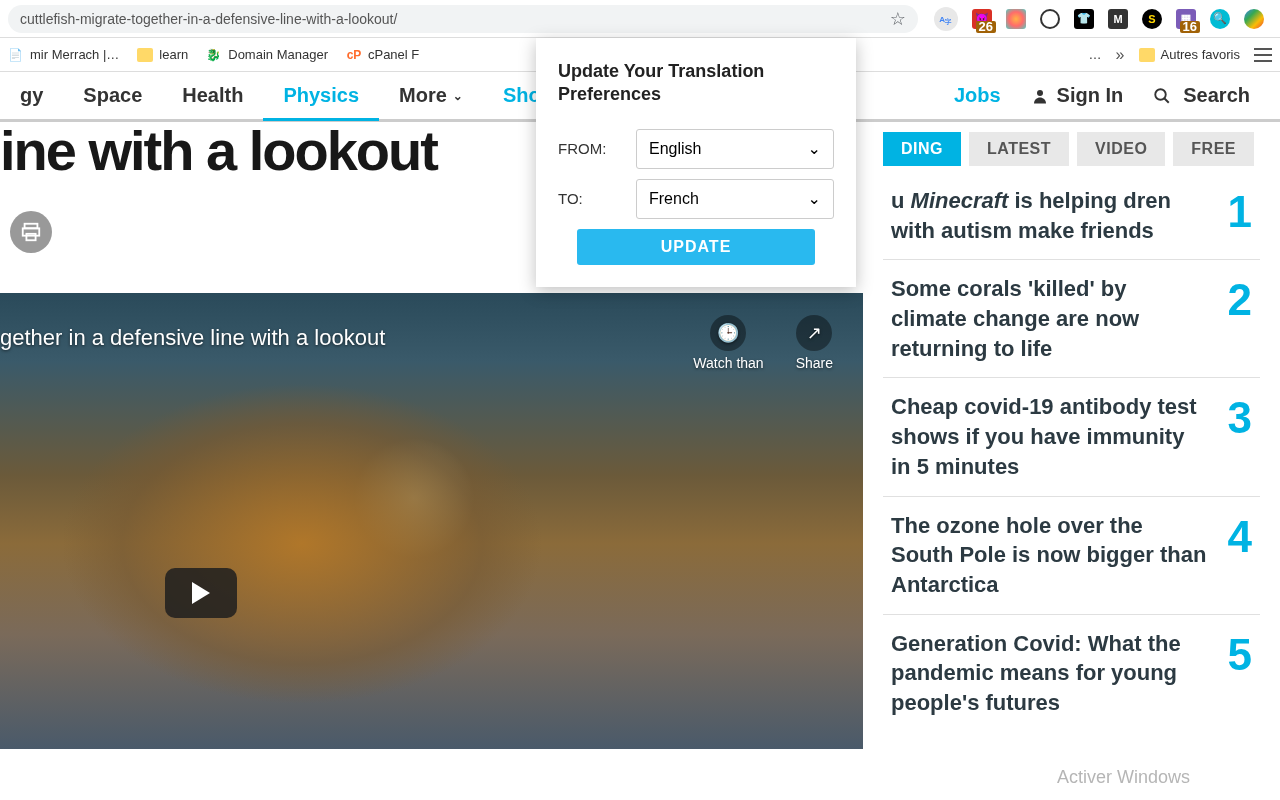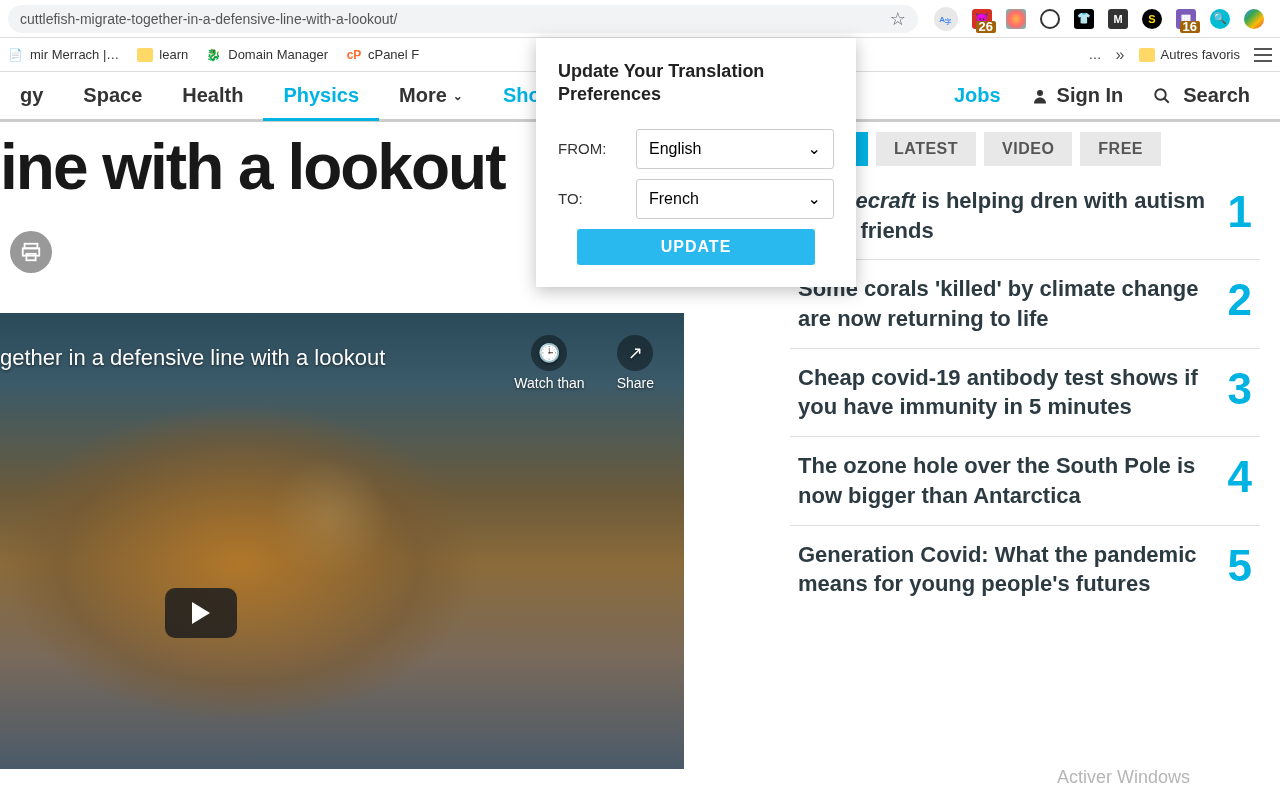--- a/index.html
+++ b/index.html
@@ -41,25 +41,25 @@
 .nav-more { display: flex; align-items: center; gap: 6px; justify-content: space-between; }
 .chev { font-size: 12px; }
 .nav-right { margin-left: auto; display: flex; align-items: center; gap: 30px; padding-right: 30px; }
 .nav-signin { display: flex; align-items: center; gap: 8px; }
 .nav-search { display: flex; align-items: center; gap: 12px; }
 .user-ico { width: 18px; height: 18px; }
 
 
 .content { display: flex; }
 .article { flex: 0 0 770px; padding: 0; }
-.headline { font-size: 64px; font-weight: 900; letter-spacing: -2px; line-height: 1.05; padding-left: 0; color: #181818; margin-bottom: 30px; margin-top: 12px; }
+.headline { font-size: 56px; font-weight: 900; letter-spacing: -2px; line-height: 1.05; padding-left: 0; color: #181818; margin-bottom: 30px; }
 .print-btn { width: 42px; height: 42px; border-radius: 50%; background: #999; display: flex; align-items: center; justify-content: center; margin-left: 10px; margin-bottom: 40px; cursor: pointer; }
 
 
-.video { position: relative; width: 684px; height: 456px; background: linear-gradient(180deg, #2a4a5a 0%, #3a5a6a 15%, #6b5a3a 40%, #8b6b3a 55%, #7a6a5a 75%, #4a5a6a 100%); overflow: hidden; }
+.video { position: relative; width: 863px; height: 456px; background: linear-gradient(180deg, #2a4a5a 0%, #3a5a6a 15%, #6b5a3a 40%, #8b6b3a 55%, #7a6a5a 75%, #4a5a6a 100%); overflow: hidden; }
 .video::before { content: ""; position: absolute; inset: 0; background: radial-gradient(ellipse 300px 200px at 35% 55%, rgba(180,120,40,0.9), rgba(120,90,50,0.6) 60%, transparent 80%), radial-gradient(circle 60px at 48% 45%, rgba(255,255,200,0.4), transparent); }
 .video-title { position: absolute; top: 32px; left: 0; color: #fff; font-size: 22px; font-weight: 500; text-shadow: 0 1px 3px rgba(0,0,0,0.6); }
 .video-controls-tr { position: absolute; top: 22px; right: 30px; display: flex; gap: 32px; color: #fff; text-align: center; text-shadow: 0 1px 3px rgba(0,0,0,0.6); }
 .vc-item { display: flex; flex-direction: column; align-items: center; gap: 4px; font-size: 14px; cursor: pointer; }
 .vc-icon { width: 36px; height: 36px; border-radius: 50%; background: rgba(0,0,0,0.4); display: flex; align-items: center; justify-content: center; font-size: 18px; }
 .play-btn { position: absolute; left: 165px; top: 275px; width: 72px; height: 50px; background: rgba(30,30,30,0.85); border-radius: 10px; display: flex; align-items: center; justify-content: center; cursor: pointer; }
 .play-tri { width: 0; height: 0; border-left: 18px solid #fff; border-top: 11px solid transparent; border-bottom: 11px solid transparent; }
 
 
 .sidebar { flex: 1; padding-left: 20px; padding-right: 20px; }

